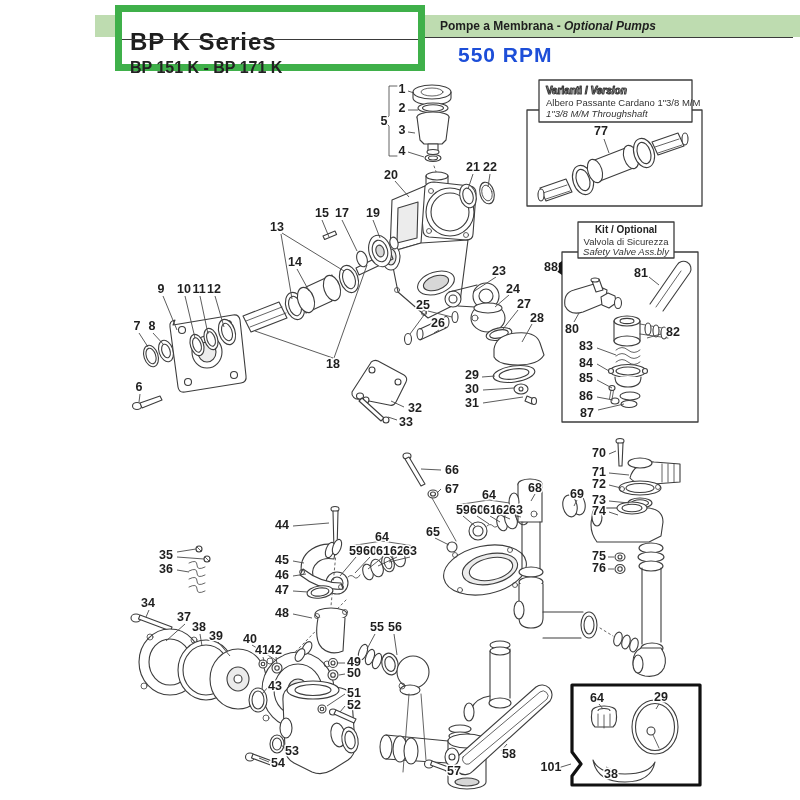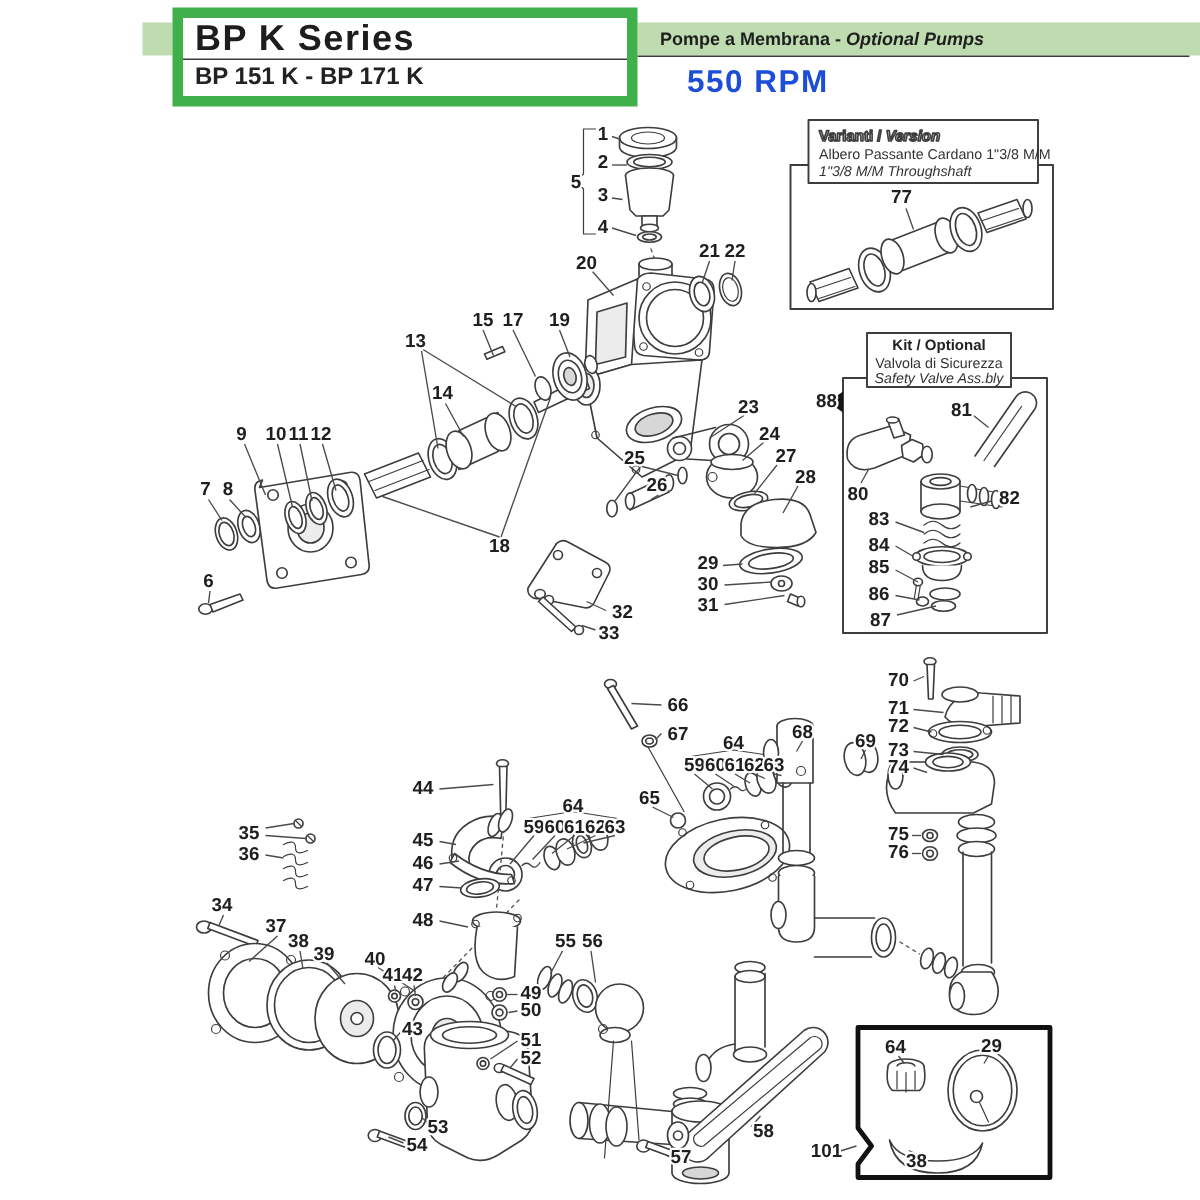--- a/index.html
+++ b/index.html
@@ -10,21 +10,21 @@
   }
   html,body{margin:0;padding:0;background:#fff;}
   .page{position:relative;width:800px;height:800px;background:#fff;overflow:hidden;
         font-family:"Liberation Sans",sans-serif;}
   
   .band{position:absolute;left:95px;top:15px;width:705px;height:22px;background:var(--band);}
   .header-rule{position:absolute;left:122px;top:37px;width:671px;height:1px;background:#3a3a3a;}
   .series-box{position:absolute;left:115px;top:5px;width:296px;height:52px;
               border:7px solid var(--accent);background:#fff;z-index:2;}
   .series-title{font-weight:bold;font-size:24px;letter-spacing:1px;color:var(--text);
-                padding:1px 0 0 8px;line-height:25px;border-radius:11px;}
+                padding:17px 0 0 8px;line-height:25px;border-radius:11px;}
   .series-models{font-weight:bold;font-size:16px;color:#222;padding:5px 0 0 8px;line-height:17px;}
   .series-box .rule-in{position:absolute;left:0;top:27px;width:100%;height:1px;background:#3a3a3a;}
   .subtitle{position:absolute;left:440px;top:19px;font-size:12px;font-weight:bold;color:#1e1e1e;z-index:3;}
   .subtitle em{font-style:italic;}
   .rpm{position:absolute;left:458px;top:43px;font-size:21px;font-weight:bold;color:#1d4ed8;letter-spacing:1px;}
   
   svg.diagram{position:absolute;left:0;top:0;pointer-events:none;}
   .art *{stroke:var(--ink);stroke-width:1.1;fill:none;stroke-linecap:round;stroke-linejoin:round;}
   .art .f{fill:#fff;}
   .art .g{fill:#ececec;}

